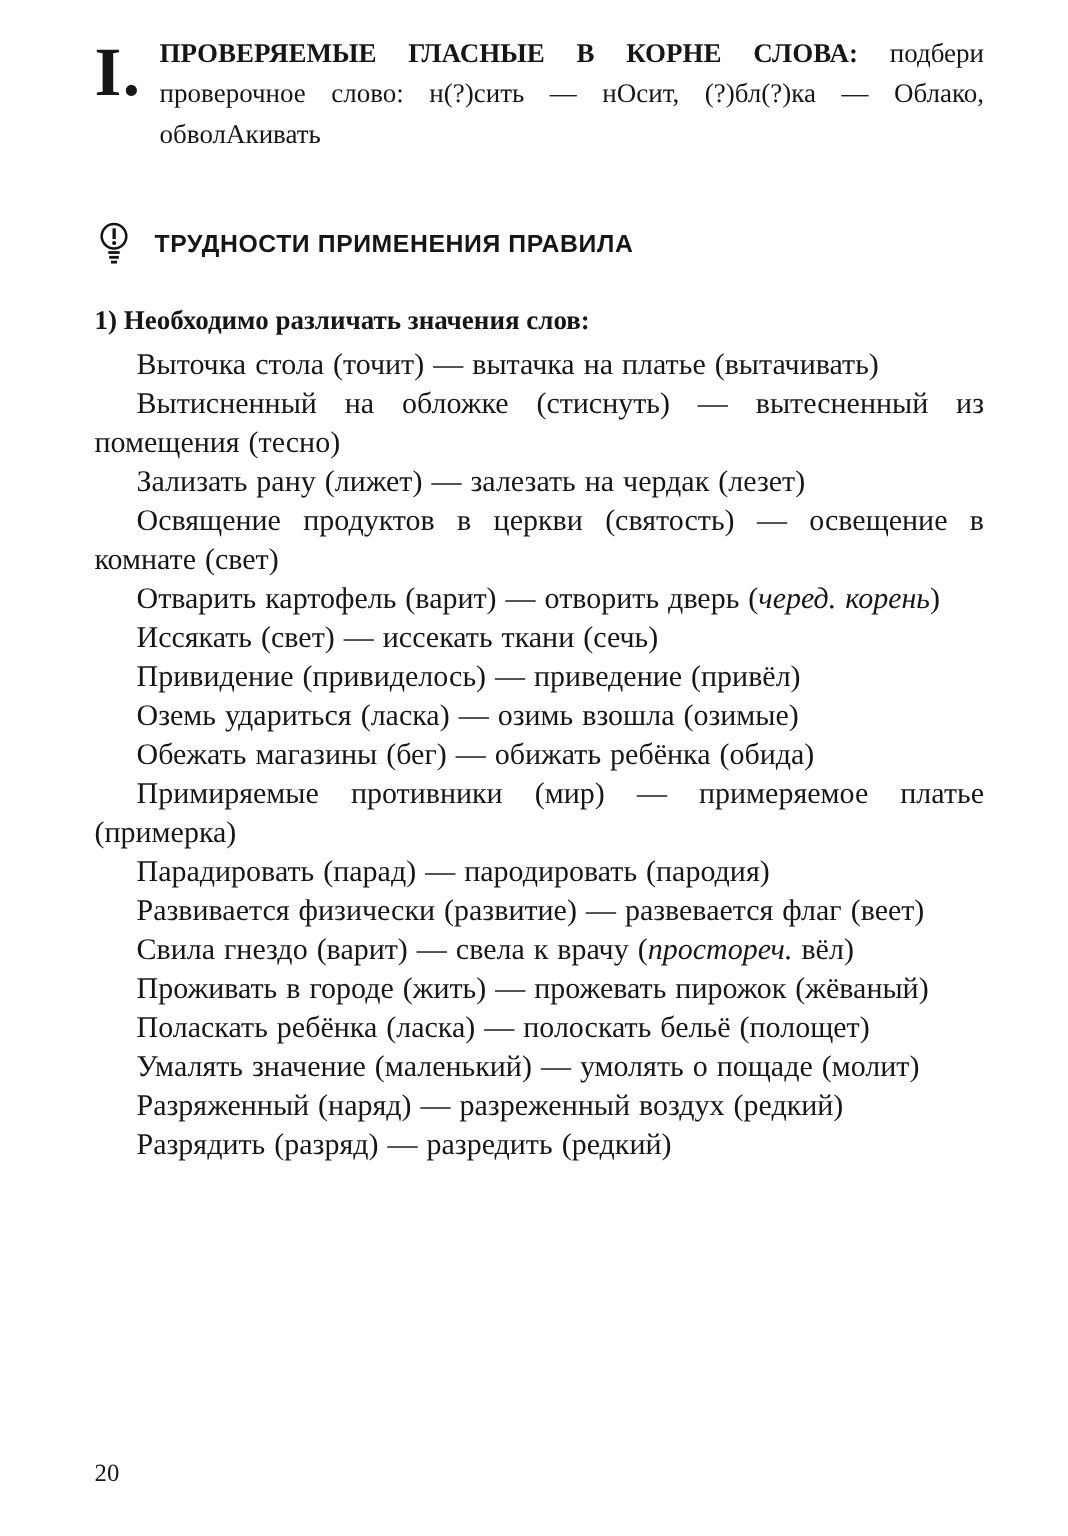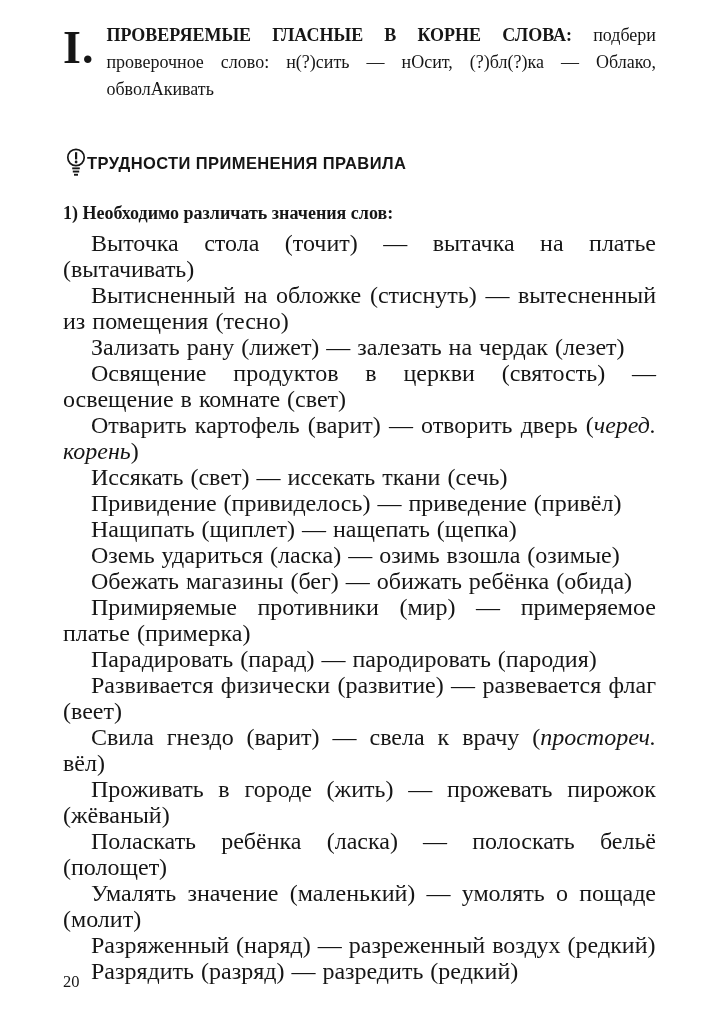--- a/index.html
+++ b/index.html
@@ -35,41 +35,42 @@
     margin: 0;
     font-size: 18px;
     line-height: 27px;
     text-align: justify;
   }
   .sec1-text .ttl { font-weight: bold; }
   
   .bulb-row {
     display: flex;
     align-items: center;
+    gap: 16px;
     margin-top: 44px;
     margin-left: 2px;
   }
   .bulb-icon { flex: 0 0 auto; display: block; }
   .bulb-heading {
     font-family: "Liberation Sans", sans-serif;
     font-weight: bold;
     font-size: 16.5px;
     letter-spacing: 0.4px;
   }
   
   .subheading {
     font-weight: bold;
     font-size: 18px;
     margin: 24px 0 6px 0;
   }
   
   .list { margin-top: 2px; }
   .para {
     margin: 0;
-    font-size: 24px;
+    font-size: 20px;
     line-height: 26px;
     text-align: justify;
     text-indent: 28px;
     word-spacing: 1px;
   }
   .it { font-style: italic; }
   
   .page-number {
     position: absolute;
     left: 63px;
@@ -102,21 +103,20 @@
   <div class="subheading">1) Необходимо различать значения слов:</div>
 
   <div class="list">
       <p class="para"><span>Выточка стола (точит) — вытачка на платье (вытачивать)</span></p>
       <p class="para"><span>Вытисненный на обложке (стиснуть) — вытесненный из помещения (тесно)</span></p>
       <p class="para"><span>Зализать рану (лижет) — залезать на чердак (лезет)</span></p>
       <p class="para"><span>Освящение продуктов в церкви (святость) — освещение в комнате (свет)</span></p>
       <p class="para"><span>Отварить картофель (варит) — отворить дверь (</span><span class="it">черед. корень</span><span>)</span></p>
       <p class="para"><span>Иссякать (свет) — иссекать ткани (сечь)</span></p>
       <p class="para"><span>Привидение (привиделось) — приведение (привёл)</span></p>
-      <p class="para"><span>Нащипать (щиплет) — нащепать (щепка)</span></p>
       <p class="para"><span>Оземь удариться (ласка) — озимь взошла (озимые)</span></p>
       <p class="para"><span>Обежать магазины (бег) — обижать ребёнка (обида)</span></p>
       <p class="para"><span>Примиряемые противники (мир) — примеряемое платье (примерка)</span></p>
       <p class="para"><span>Парадировать (парад) — пародировать (пародия)</span></p>
       <p class="para"><span>Развивается физически (развитие) — развевается флаг (веет)</span></p>
       <p class="para"><span>Свила гнездо (варит) — свела к врачу (</span><span class="it">простореч.</span><span> вёл)</span></p>
       <p class="para"><span>Проживать в городе (жить) — прожевать пирожок (жёваный)</span></p>
       <p class="para"><span>Поласкать ребёнка (ласка) — полоскать бельё (полощет)</span></p>
       <p class="para"><span>Умалять значение (маленький) — умолять о пощаде (молит)</span></p>
       <p class="para"><span>Разряженный (наряд) — разреженный воздух (редкий)</span></p>

